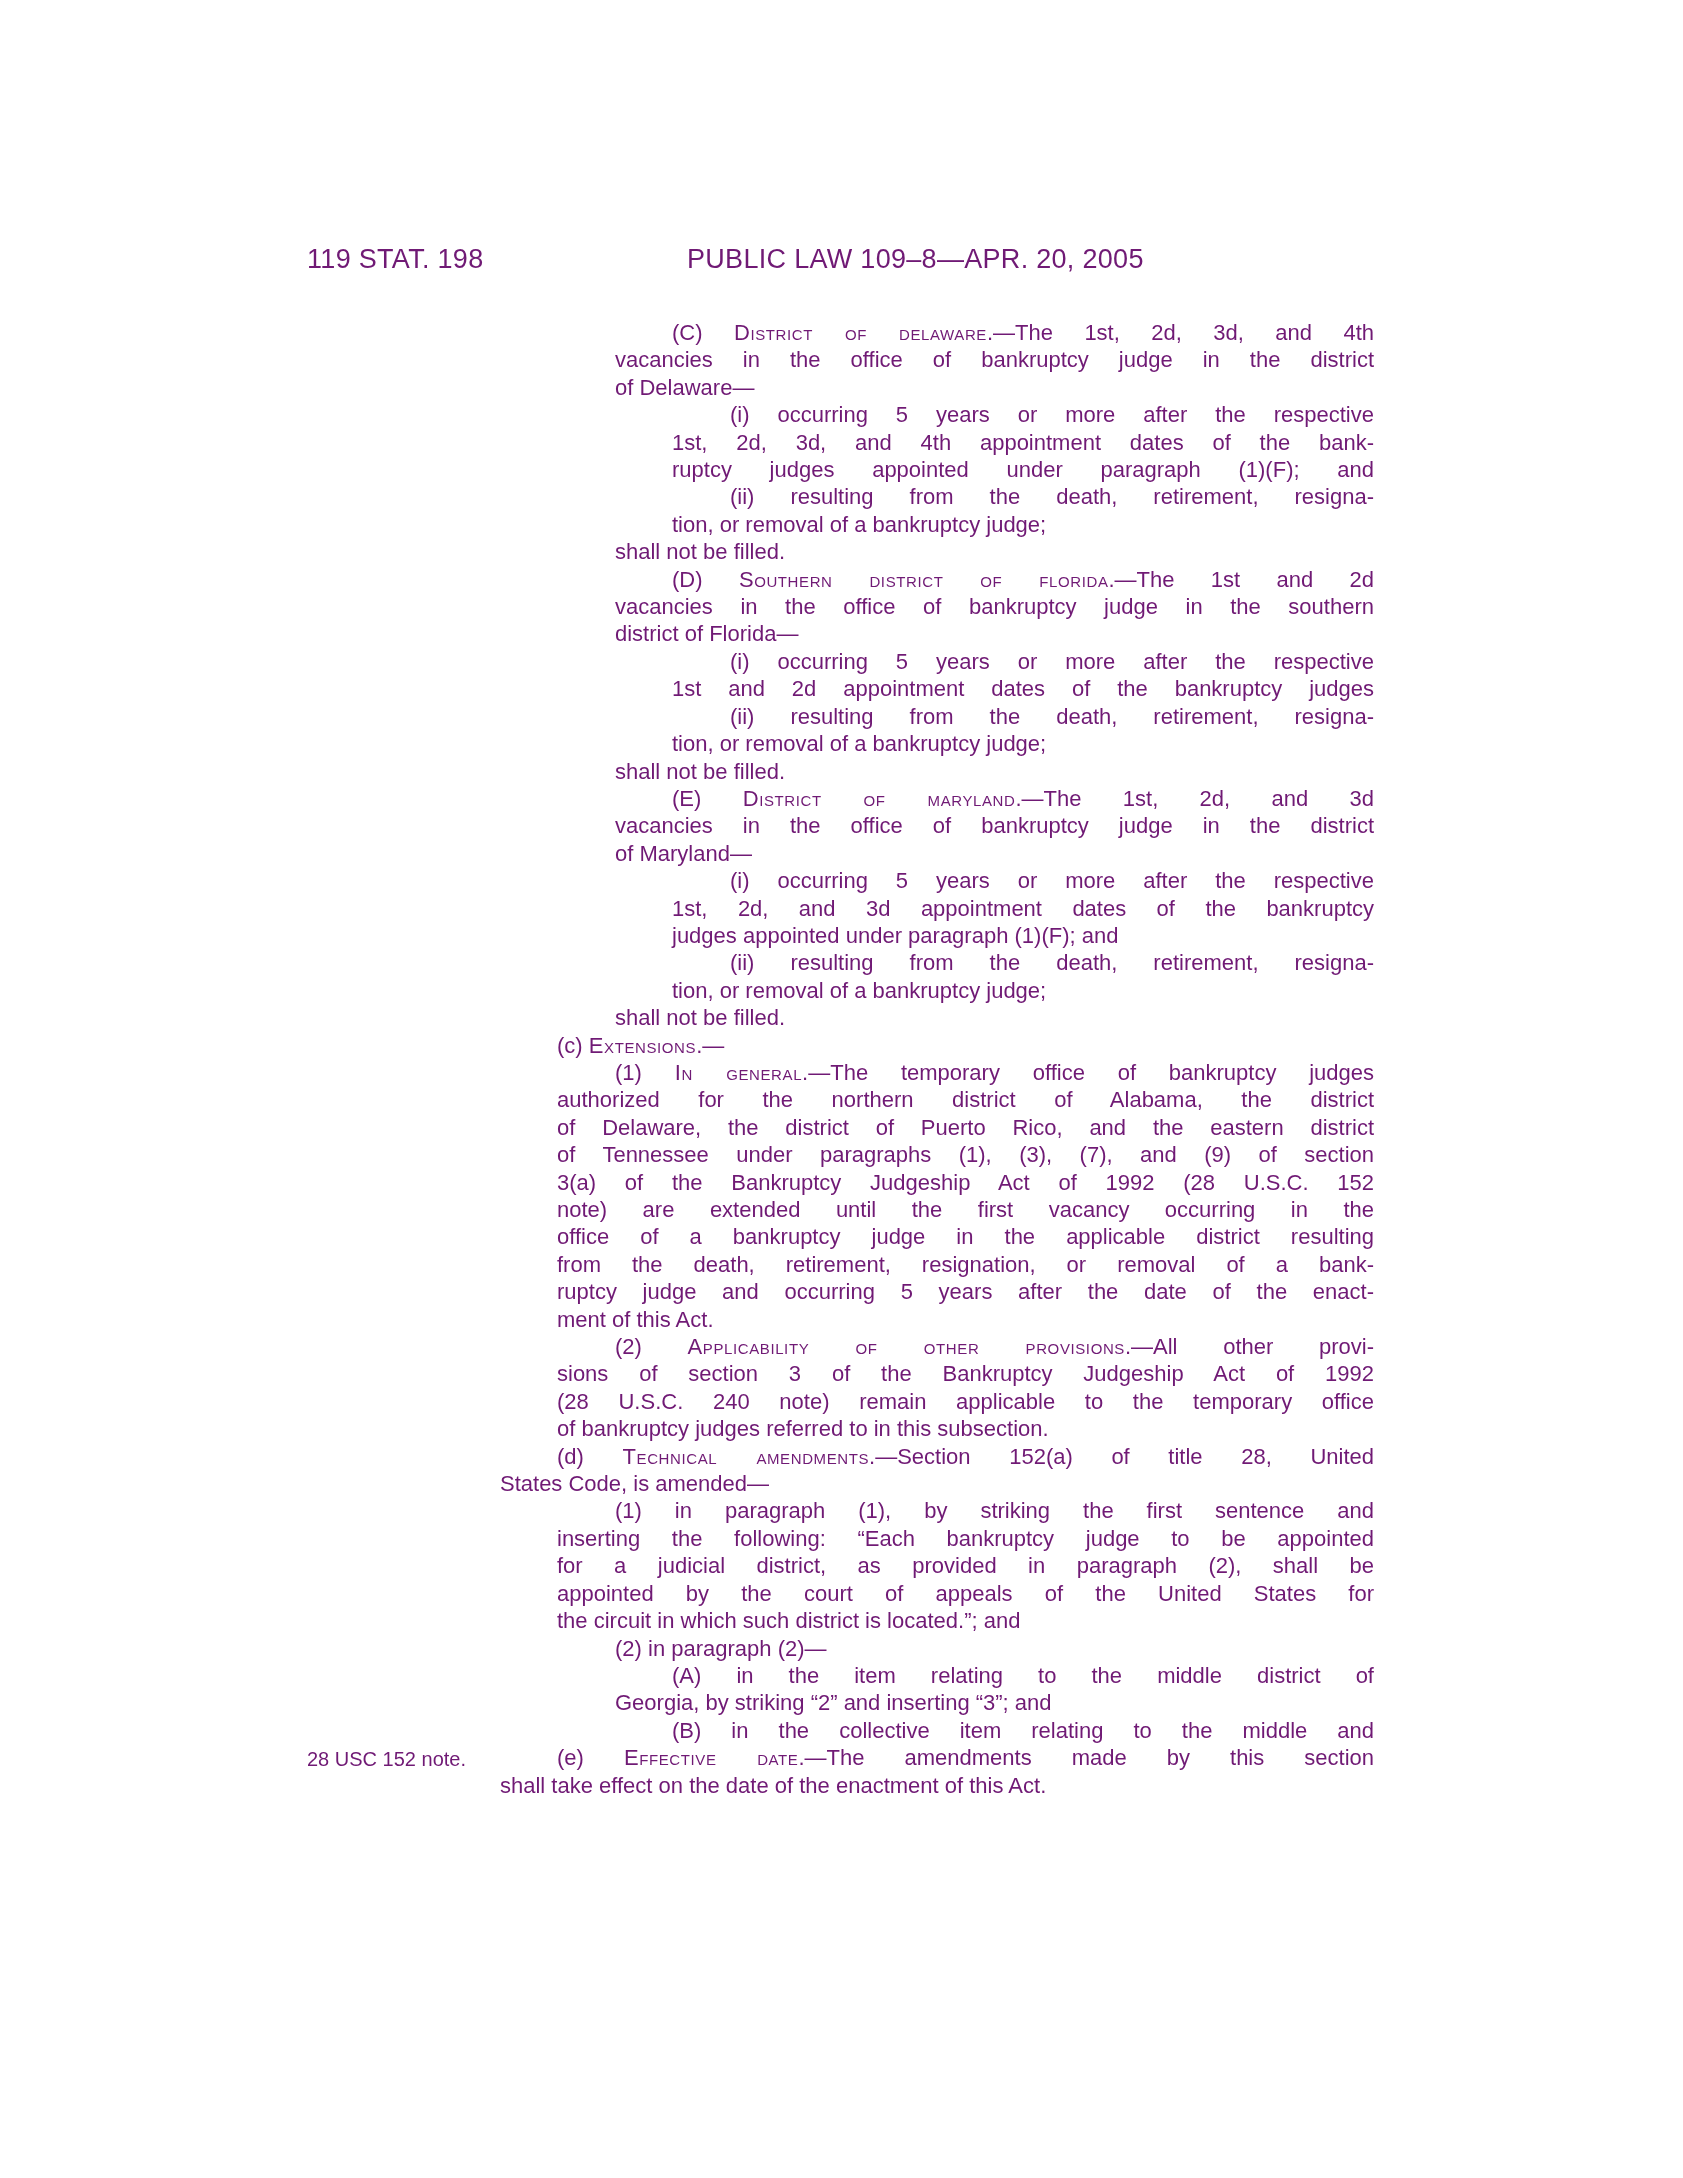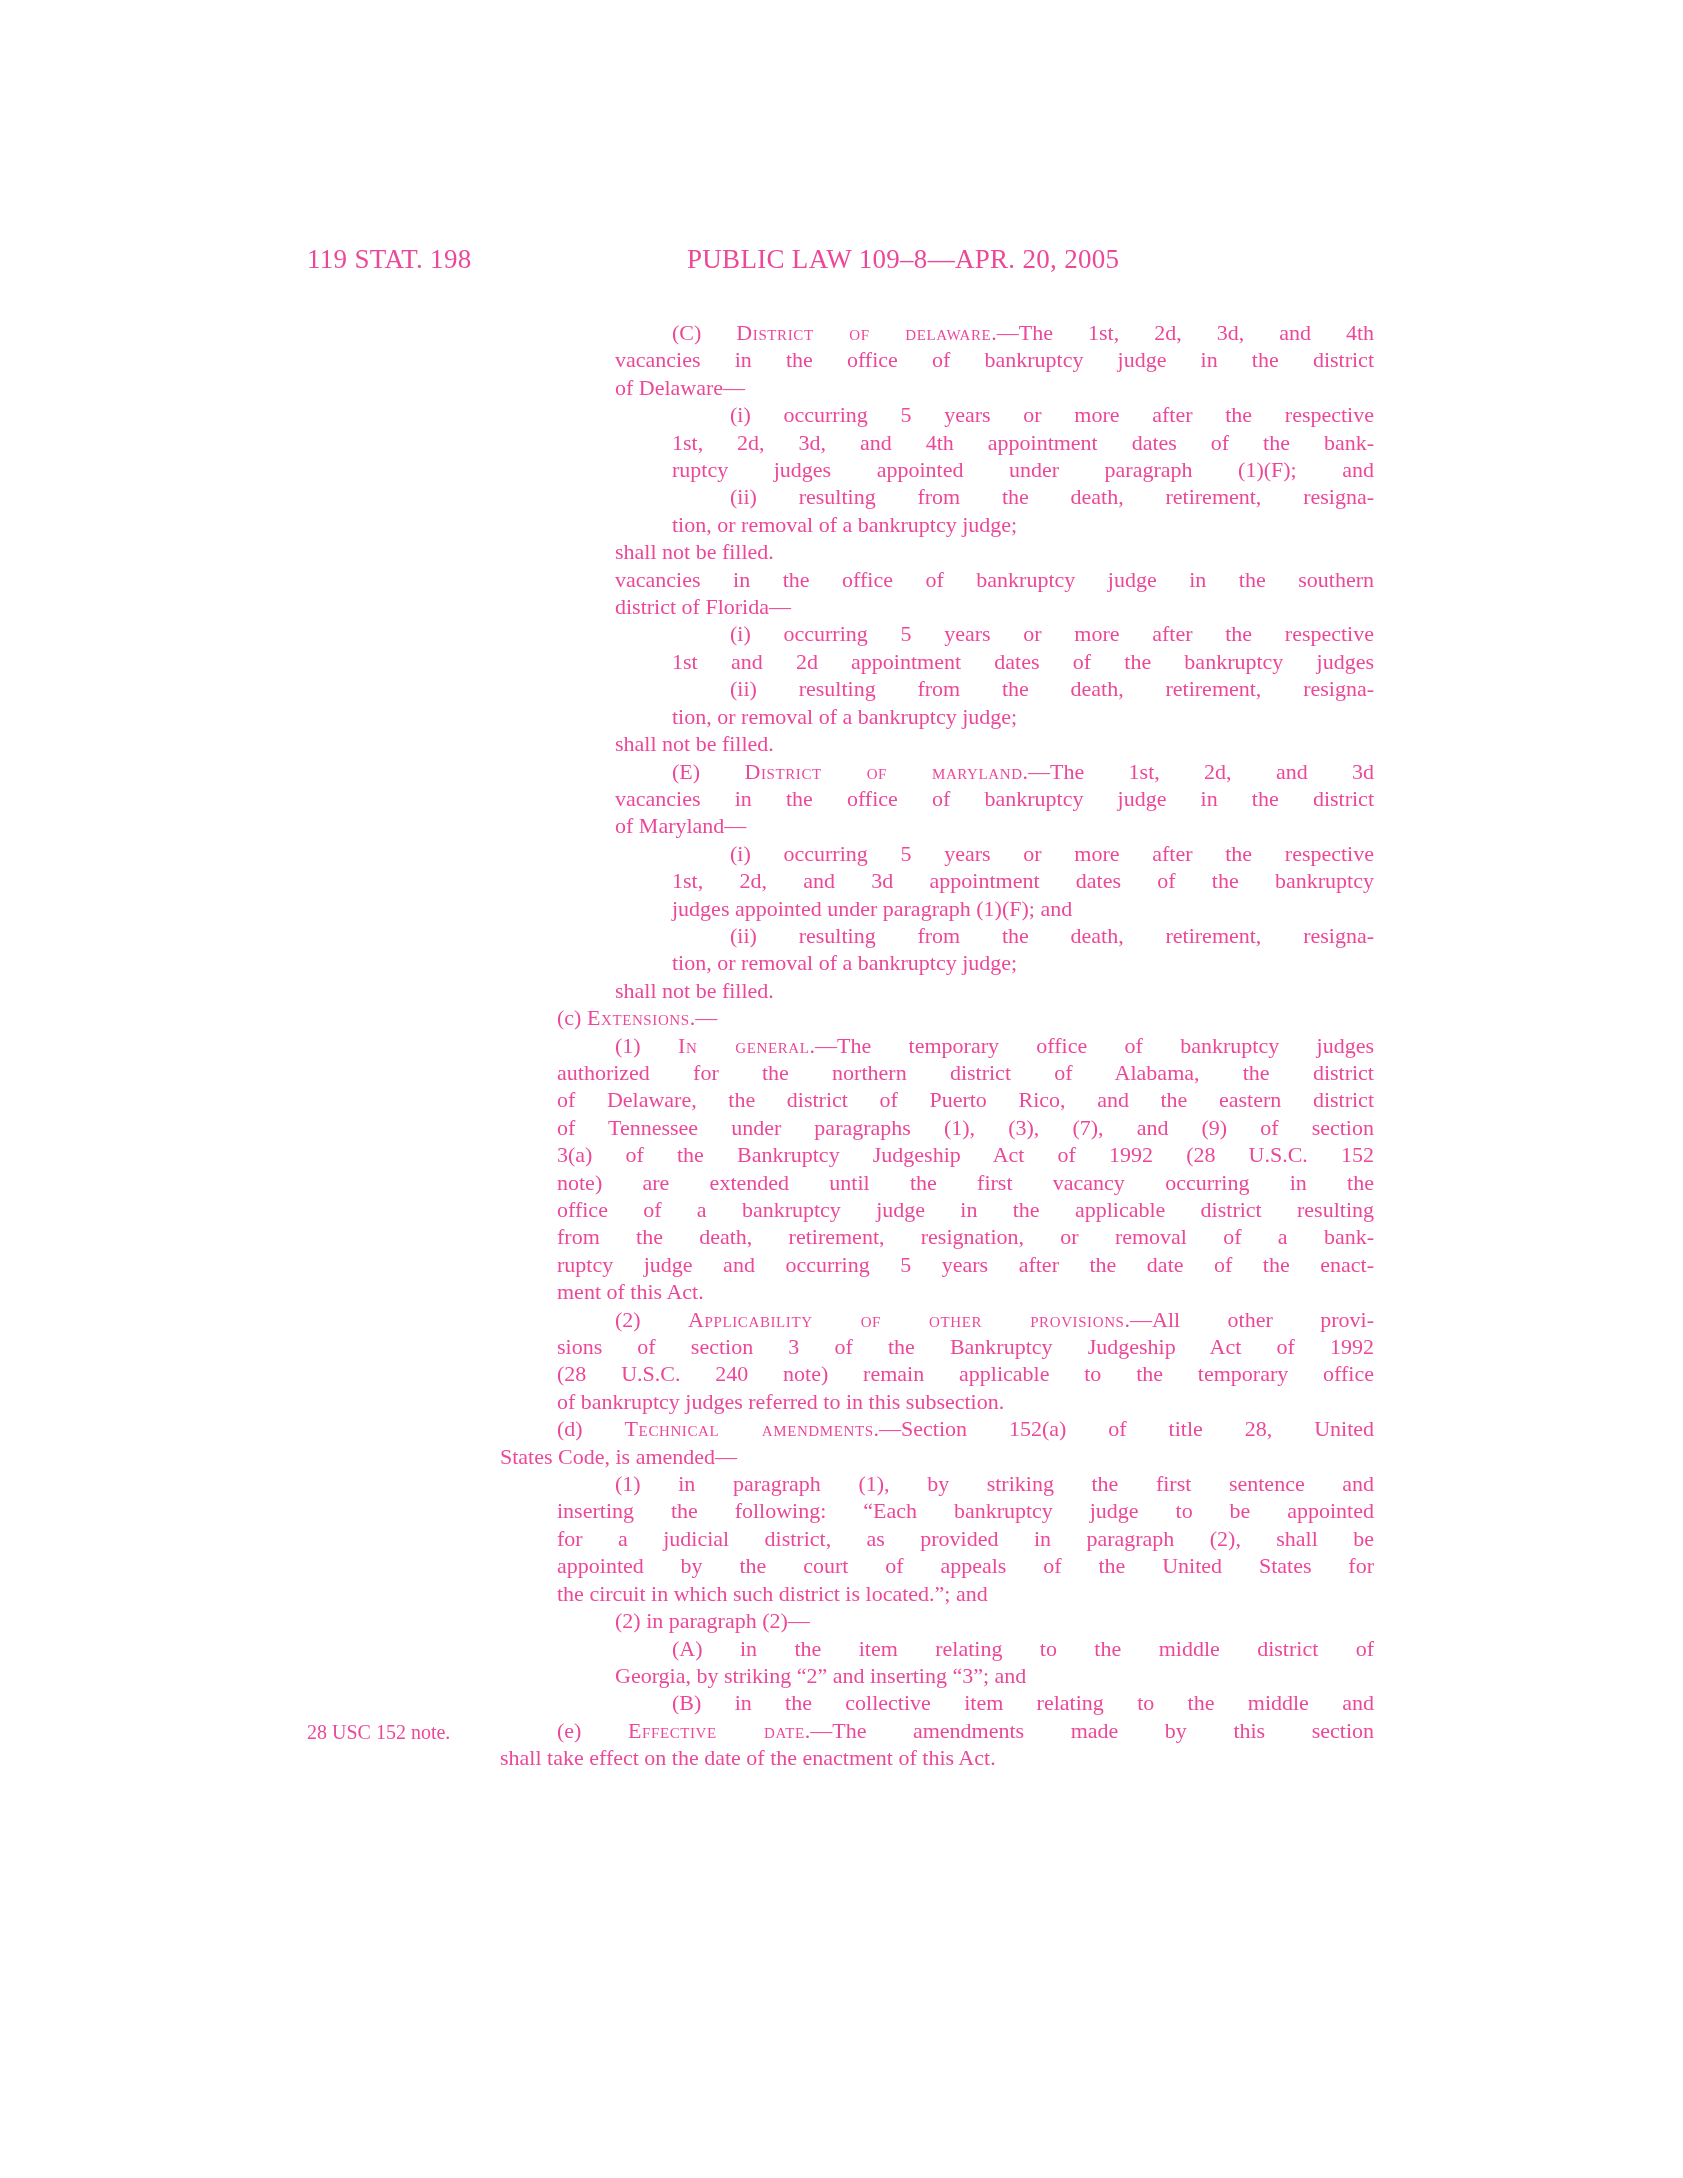--- a/index.html
+++ b/index.html
@@ -1,22 +1,22 @@
 <!DOCTYPE html>
 <html><head>
 <meta charset="utf-8">
 <style>
   html, body { margin: 0; padding: 0; background: #ffffff; }
   .page {
     position: relative;
     width: 1683px;
     height: 2178px;
     background: #ffffff;
-    color: #ec4899;
-    font-family: Liberation Serif, serif;
+    color: #701a75;
+    font-family: Liberation Sans, sans-serif;
     overflow: hidden;
   }
   .hdr-stat {
     position: absolute;
     left: 307px;
     top: 244px;
     font-size: 27px;
     letter-spacing: 0.3px;
     white-space: nowrap;
   }
@@ -63,20 +63,21 @@
   <div class="column" id="doc-column">
       <div class="ln j" style="padding-left: 172px;"><span>(C) </span><span class="sc">District of delaware</span><span>.—The 1st, 2d, 3d, and 4th</span></div>
       <div class="ln j" style="padding-left: 115px;"><span>vacancies in the office of bankruptcy judge in the district</span></div>
       <div class="ln" style="padding-left: 115px;"><span>of Delaware—</span></div>
       <div class="ln j" style="padding-left: 230px;"><span>(i) occurring 5 years or more after the respective</span></div>
       <div class="ln j" style="padding-left: 172px;"><span>1st, 2d, 3d, and 4th appointment dates of the bank-</span></div>
       <div class="ln j" style="padding-left: 172px;"><span>ruptcy judges appointed under paragraph (1)(F); and</span></div>
       <div class="ln j" style="padding-left: 230px;"><span>(ii) resulting from the death, retirement, resigna-</span></div>
       <div class="ln" style="padding-left: 172px;"><span>tion, or removal of a bankruptcy judge;</span></div>
       <div class="ln" style="padding-left: 115px;"><span>shall not be filled.</span></div>
+      <div class="ln j" style="padding-left: 172px;"><span>(D) </span><span class="sc">Southern district of florida</span><span>.—The 1st and 2d</span></div>
       <div class="ln j" style="padding-left: 115px;"><span>vacancies in the office of bankruptcy judge in the southern</span></div>
       <div class="ln" style="padding-left: 115px;"><span>district of Florida—</span></div>
       <div class="ln j" style="padding-left: 230px;"><span>(i) occurring 5 years or more after the respective</span></div>
       <div class="ln j" style="padding-left: 172px;"><span>1st and 2d appointment dates of the bankruptcy judges</span></div>
       <div class="ln j" style="padding-left: 230px;"><span>(ii) resulting from the death, retirement, resigna-</span></div>
       <div class="ln" style="padding-left: 172px;"><span>tion, or removal of a bankruptcy judge;</span></div>
       <div class="ln" style="padding-left: 115px;"><span>shall not be filled.</span></div>
       <div class="ln j" style="padding-left: 172px;"><span>(E) </span><span class="sc">District of maryland</span><span>.—The 1st, 2d, and 3d</span></div>
       <div class="ln j" style="padding-left: 115px;"><span>vacancies in the office of bankruptcy judge in the district</span></div>
       <div class="ln" style="padding-left: 115px;"><span>of Maryland—</span></div>

